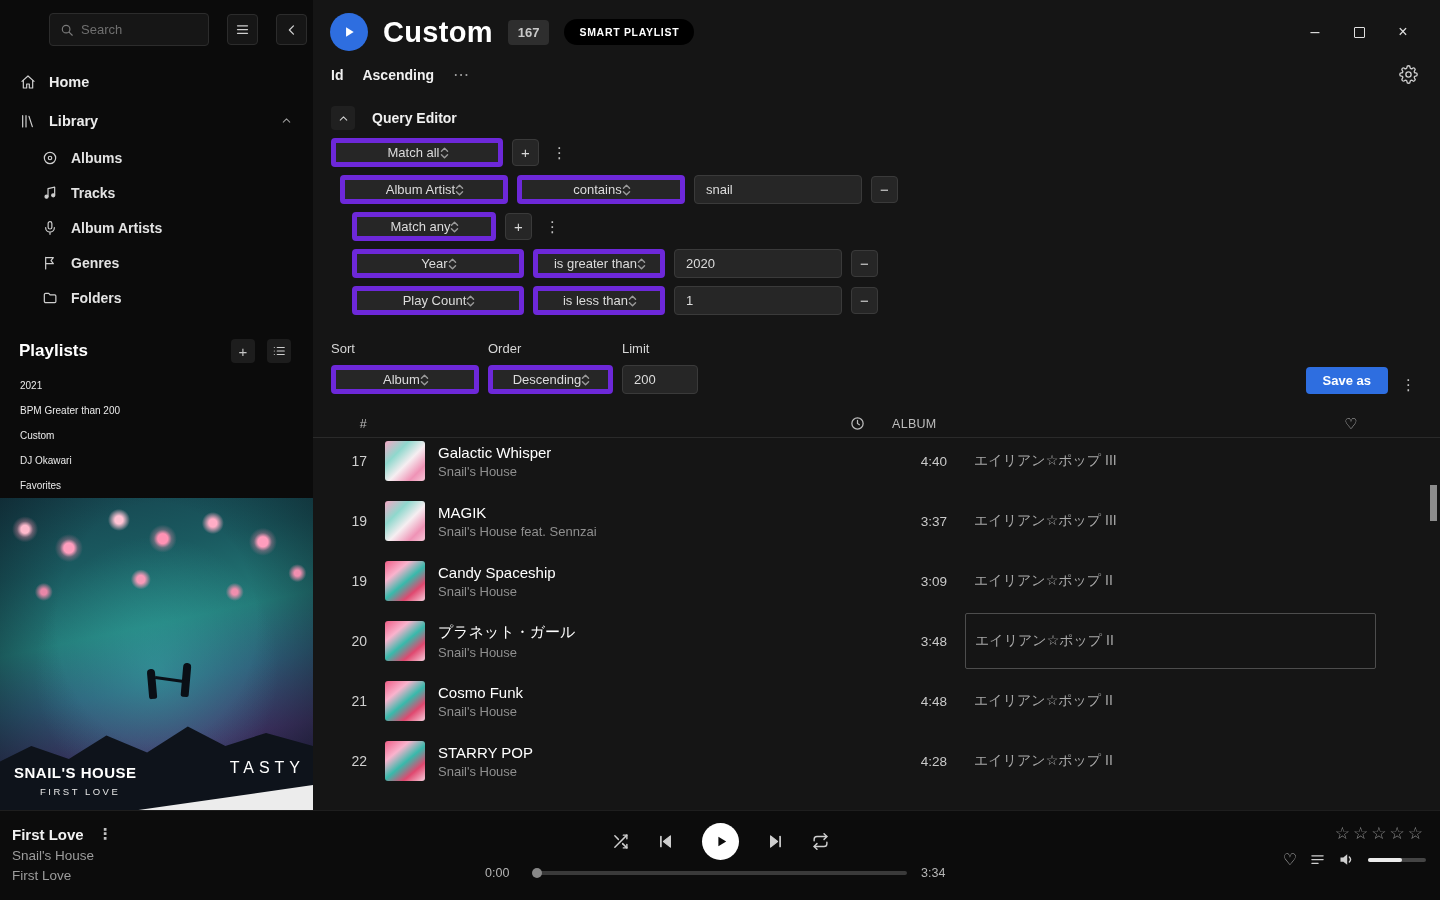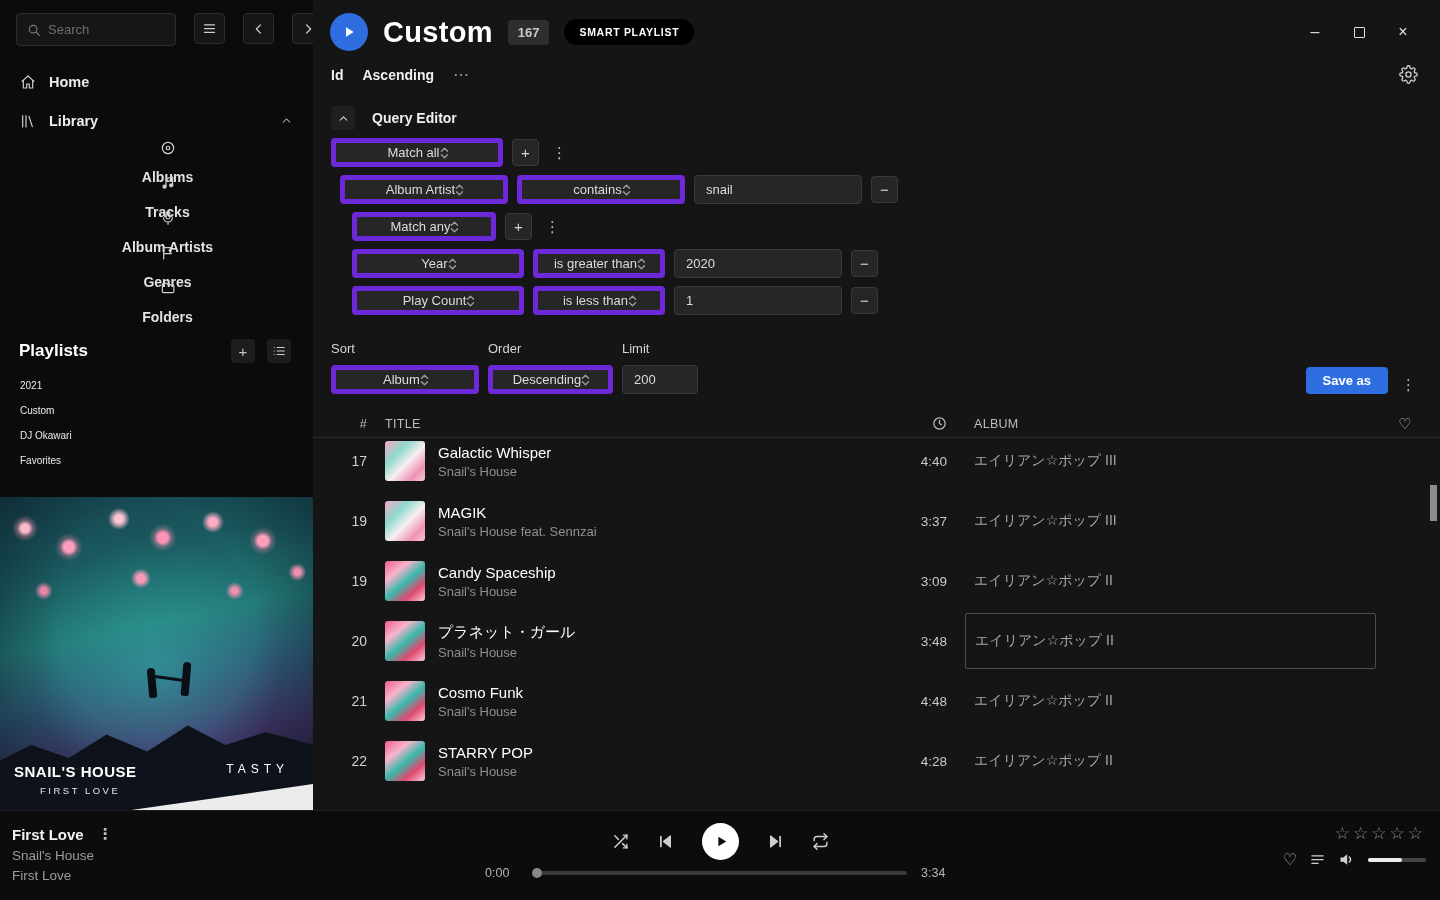--- a/index.html
+++ b/index.html
@@ -4,29 +4,29 @@
 <style>
   * { margin:0; padding:0; box-sizing:border-box; }
   html,body { width:1440px; height:900px; }
   body { font-family:"Liberation Sans","DejaVu Sans",sans-serif; background:#141414; color:#e8e8e8; overflow:hidden; }
   button { font-family:inherit; }
   .app { width:1440px; height:900px; display:flex; flex-direction:column; }
   .body-row { display:flex; height:810px; }
 
   
   .sidebar { width:313px; background:#0b0b0b; display:flex; flex-direction:column; flex-shrink:0; overflow:hidden; }
-  .side-top { display:flex; gap:18px; padding:13px 14px 10px 16px; }
+  .side-top { display:flex; align-items:center; gap:18px; padding:13px 14px 10px 16px;margin-left:33px; }
   .search-box { width:160px; height:33px; background:#161616; border:1px solid #2c2c2c; border-radius:4px; display:flex; align-items:center; gap:7px; padding:0 10px; }
   .search-box input { flex:1; min-width:0; background:transparent; border:none; outline:none; color:#ddd; font-size:13px; }
   .search-box input::placeholder { color:#6f6f6f; }
   .nav-btn { width:31px; height:31px; background:#161616; border:1px solid #2c2c2c; border-radius:4px; color:#cfcfcf; display:flex; align-items:center; justify-content:center; cursor:pointer; flex-shrink:0; }
   .nav { padding-top:6px; }
   .nav-item { display:flex; align-items:center; gap:13px; height:39px; padding:0 20px; font-size:14.5px; font-weight:700; color:#ececec; cursor:pointer; }
   .nav-item .chev { margin-left:auto; color:#9a9a9a; display:flex; }
-  .sub-item { display:flex; align-items:center; gap:13px; height:35px; padding:0 20px 0 42px; font-size:14px; font-weight:700; color:#e3e3e3; cursor:pointer;flex-direction:column; }
+  .sub-item { display:flex; align-items:center; gap:13px; height:35px; padding:0 20px 0 42px; font-size:14px; font-weight:700; color:#e3e3e3; cursor:pointer; }
   .icon { display:inline-flex; color:#cfcfcf; flex-shrink:0; }
   .pl-header { display:flex; align-items:center; padding:24px 22px 10px 19px; }
   .pl-title { font-size:17px; font-weight:800; color:#fff; }
   .pl-actions { margin-left:auto; display:flex; gap:12px; }
   .pl-btn { width:24px; height:24px; background:#1d1d1d; border:none; border-radius:4px; color:#c5c5c5; display:flex; align-items:center; justify-content:center; font-size:15px; cursor:pointer; }
   .playlists { list-style:none; }
   .playlist-item { padding:4px 20px; font-size:10px; color:#eaeaea; line-height:17px; cursor:pointer; white-space:nowrap; }
 
   
   .art { position:relative; width:313px; height:313px; margin-top:auto; flex-shrink:0;
@@ -48,21 +48,21 @@
   .art::before { content:""; position:absolute; left:0; right:0; bottom:0; height:130px; background:#0e131b;
     clip-path:polygon(0 62%,10% 50%,22% 60%,34% 42%,47% 55%,60% 35%,72% 50%,85% 40%,100% 50%,100% 100%,0 100%); }
   .art::after { content:""; position:absolute; left:0; right:0; bottom:0; height:26px; background:#ececec;
     clip-path:polygon(42% 100%,100% 0,100% 100%); }
   .fig { position:absolute; background:#0a0f16; }
   .fig1 { left:148px; bottom:112px; width:8px; height:30px; border-radius:4px 4px 2px 2px; transform:rotate(-5deg); }
   .fig2 { left:182px; bottom:114px; width:8px; height:34px; border-radius:4px 4px 2px 2px; transform:rotate(5deg); }
   .arm  { left:155px; bottom:130px; width:29px; height:3px; transform:rotate(8deg); }
   .art-artist { position:absolute; left:14px; bottom:30px; font-size:15px; font-weight:800; letter-spacing:.5px; color:#fff; z-index:2; }
   .art-album  { position:absolute; left:40px; bottom:14px; font-size:9.5px; letter-spacing:2.5px; color:#e6e6e6; z-index:2; }
-  .art-brand  { position:absolute; right:24px; bottom:34px; font-size:12px; letter-spacing:5px; color:#fff; z-index:2; }
+  .art-brand  { position:absolute; right:8px; bottom:34px; font-size:16px; letter-spacing:5px; color:#fff; z-index:2; }
 
   
   .content { flex:1; background:#151515; position:relative; overflow:hidden; }
   .page-header { display:flex; align-items:center; gap:15px; padding:13px 20px 6px 17px; }
   .play-circle { width:38px; height:38px; border-radius:50%; background:#2e6ee0; border:none; display:flex; align-items:center; justify-content:center; cursor:pointer; flex-shrink:0; }
   .page-title { font-size:29px; font-weight:800; color:#fff; letter-spacing:.3px; }
   .count-badge { background:#2e2e2e; color:#c9c9c9; font-size:13px; font-weight:700; padding:5px 10px; border-radius:4px; }
   .smart-badge { background:#000; color:#fff; font-size:10.5px; font-weight:800; letter-spacing:.7px; padding:7px 15px; border-radius:14px; }
   .win-controls { margin-left:auto; display:flex; align-items:center; gap:10px; }
   .win-btn { width:34px; height:30px; background:transparent; border:none; color:#e0e0e0; font-size:16px; display:flex; align-items:center; justify-content:center; cursor:pointer; }
@@ -259,20 +259,21 @@
             <span class="icon">
               <svg width="14" height="14" viewBox="0 0 24 24" fill="none" stroke="currentColor" stroke-width="2" stroke-linecap="round">
                   <path d="M9 6h12M9 12h12M9 18h12M4 6h.01M4 12h.01M4 18h.01"></path>
                 </svg>
             </span>
           </button>
         </span>
       </div>
       <ul class="playlists">
         <li class="playlist-item">2021</li>
+        <li class="playlist-item">BPM Greater than 200</li>
         <li class="playlist-item">Custom</li>
         <li class="playlist-item">DJ Okawari</li>
         <li class="playlist-item">Favorites</li>
       </ul>
 
       <div class="art">
         <div class="fig fig1"></div>
         <div class="fig fig2"></div>
         <div class="fig arm"></div>
         <span class="art-artist">SNAIL'S HOUSE</span>
@@ -469,21 +470,20 @@
             <input class="qinput w76" value="200" style="">
           </div>
           <button class="save-btn">Save as</button>
           <button class="dots-v-btn"><span>⋮</span></button>
         </div>
       </section>
 
       <section class="tracklist">
         <div class="t-head">
           <span class="h-num">#</span>
-          <span>TITLE</span>
           <span class="h-time">
             <span class="icon">
               <svg width="15" height="15" viewBox="0 0 24 24" fill="none" stroke="#bdbdbd" stroke-width="2" stroke-linecap="round">
                   <circle cx="12" cy="12" r="9"></circle>
                   <path d="M12 7v5l3 2"></path>
                 </svg>
             </span>
           </span>
           <span class="h-album">ALBUM</span>
           <span class="h-like"><span>♡</span></span>

